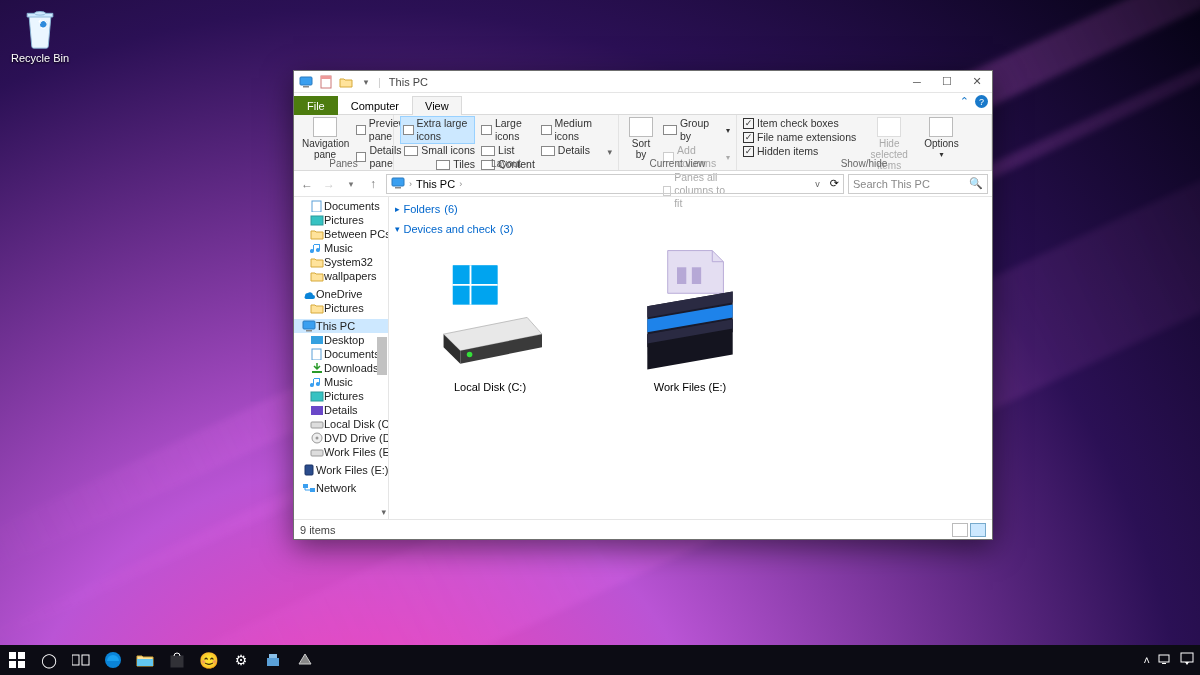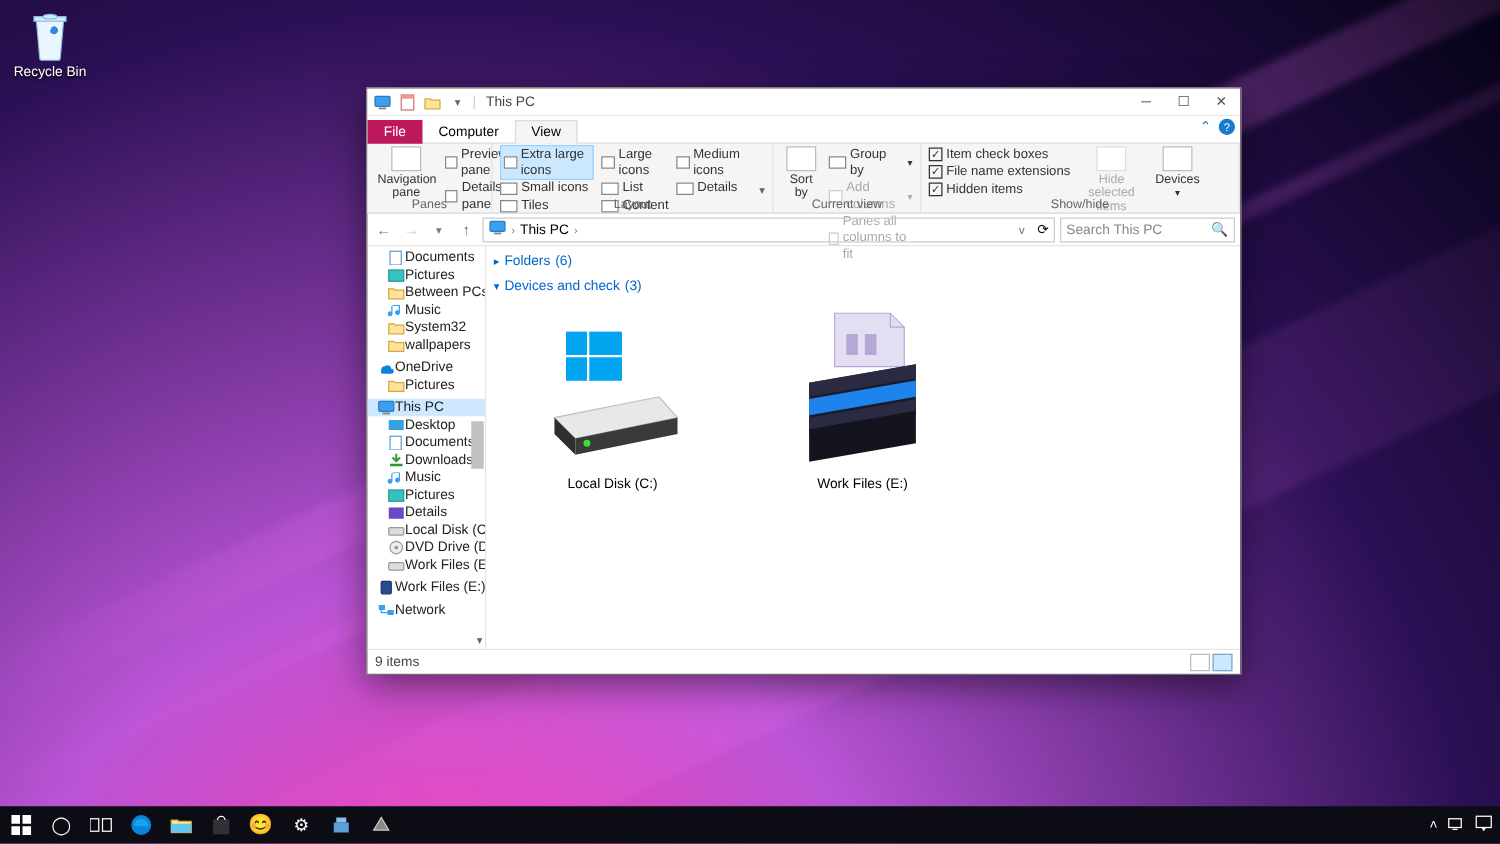--- a/index.html
+++ b/index.html
@@ -16,21 +16,21 @@
 .window { position:absolute; left:293px; top:70px; width:700px; height:470px; background:#fff; border:1px solid #6f6f6f; box-shadow:0 8px 28px rgba(0,0,0,0.5); display:flex; flex-direction:column; font-size:11px; color:#000; }
 .titlebar { height:22px; display:flex; align-items:center; padding:0 0 0 4px; background:#fff; border-bottom:1px solid #e5e5e5;}
 .titlebar .qat { display:flex; gap:4px; align-items:center; }
 .qat-ico { width:16px; height:16px; display:flex; align-items:center; justify-content:center; }
 .titlebar .title { margin-left:8px; color:#444; }
 .titlebar .spacer { flex:1; }
 .win-btn { width:30px; height:22px; display:flex; align-items:center; justify-content:center; color:#555; }
 
 .tabs { height:22px; background:#fff; display:flex; align-items:flex-end; border-bottom:1px solid #dadada; position:relative;}
 .tab { padding:3px 12px; font-size:11px; border:1px solid transparent; border-bottom:none; position:relative; top:1px;}
-.tab.file { background:#be185d; color:#fff; }
+.tab.file { background:#4d7c0f; color:#fff; }
 .tab.active { background:#f5f5f5; border-color:#dadada; }
 .tabs .right-icons { position:absolute; right:4px; top:2px; display:flex; gap:6px; }
 .tabs .right-icons span { color:#1979ca; font-size:11px; }
 
 .ribbon { height:56px; background:#f5f5f5; border-bottom:1px solid #dadada; display:flex; }
 .rgroup { border-right:1px solid #e3e3e3; padding:2px 6px 1px; display:flex; flex-direction:column; justify-content:space-between; }
 .rgroup .lbl { text-align:center; font-size:10px; color:#666; padding-top:1px;}
 .rgroup .body { flex:1; display:flex; gap:6px; align-items:flex-start; }
 .vbtn { display:flex; flex-direction:column; align-items:center; font-size:10px; color:#333; gap:1px; padding:0 2px;}
 .vbtn .ico { width:24px; height:20px; background:#fff; border:1px solid #bbb; }
@@ -151,21 +151,21 @@
               <span class="sw"></span>
               <span>Details pane</span>
             </div>
         </div>
       </div>
       <div class="lbl">Panes</div>
     </div>
 
     <div class="rgroup" style="width:225px;">
       <div class="body">
-        <div class="col" style="gap:1px;">
+        <div class="col" style="gap:1px;align-items:flex-end;">
           <div class="opt sel">
               <span class="sw"></span>
               <span>Extra large icons</span>
             </div>
           <div class="opt">
               <span class="sw"></span>
               <span>Small icons</span>
             </div>
           <div class="opt">
               <span class="sw"></span>
@@ -242,21 +242,21 @@
               <span class="ck">✓</span>
               <span>Hidden items</span>
             </div>
         </div>
         <div class="vbtn" style="color:#aaa;">
             <div class="ico" style="border-color:#ddd;"></div>
             <span style="white-space:normal;width:50px;text-align:center;">Hide selected items</span>
           </div>
         <div class="vbtn">
             <div class="ico"></div>
-            <span>Devices</span>
+            <span>Options</span>
             <span style="font-size:8px;">▾</span>
           </div>
       </div>
       <div class="lbl">Show/hide</div>
     </div>
   </div>
 
   <div class="addr">
     <div class="navbtn">←</div>
     <div class="navbtn" style="color:#ccc;">→</div>

